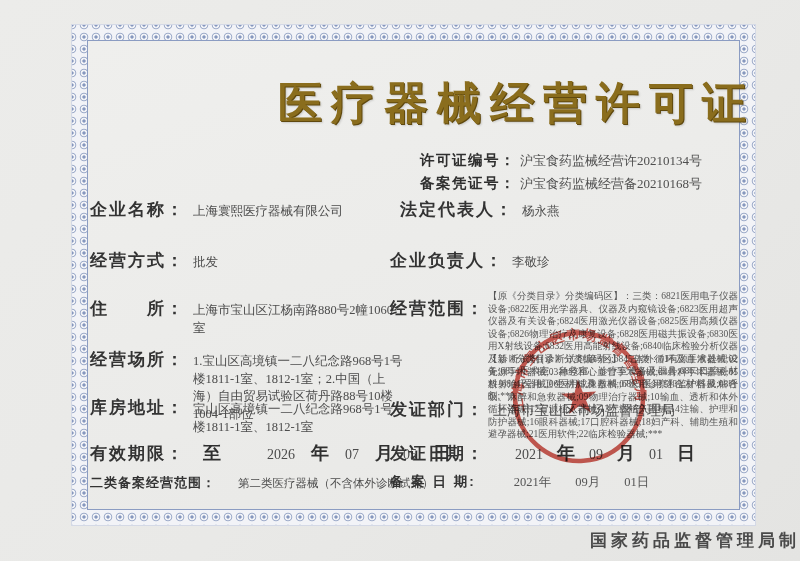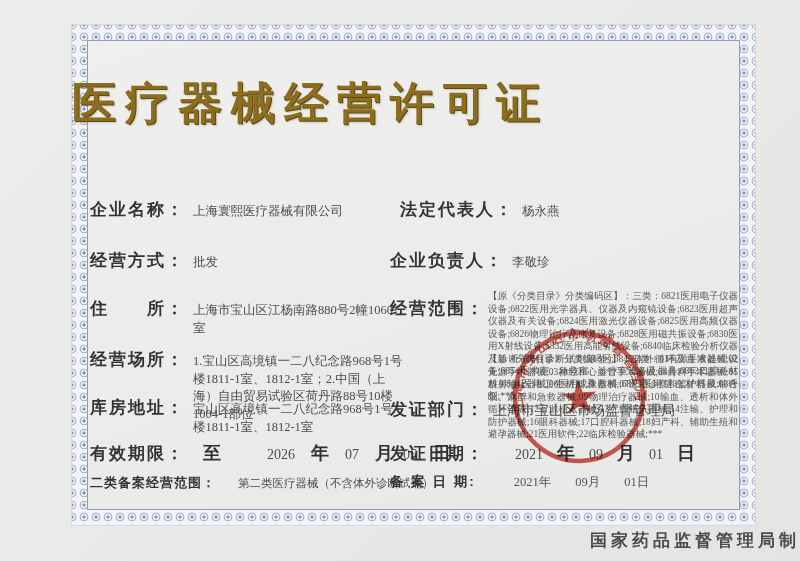--- a/index.html
+++ b/index.html
@@ -30,21 +30,21 @@
   }
   .frame-inner {
     position:absolute; left:15px; top:15px; right:15px; bottom:15px;
     background:linear-gradient(160deg,#efefed 0%,#ebebe9 60%,#e8e8e6 100%);
     border:1px solid #8b9cc2;
   }
   .content { position:absolute; inset:0; }
 
   .title {
     position:absolute; left:72px; top:74px; width:683px;
-    text-align:left;
+    text-align:right;
     font-size:44px; font-weight:bold; letter-spacing:9px;
     color:#8a6d1d;
     text-shadow:1px 1px 0 #60490e, 2px 2px 2px rgba(0,0,0,.15);
   }
 
   .licnos { position:absolute; left:420px; top:149px; line-height:22px; }
   .licnos .lrow { display:flex; align-items:baseline; }
   .lbl-sm { font-weight:bold; font-size:14.5px; letter-spacing:1.5px; color:#2f2f2f; white-space:nowrap; }
   .val-sm { font-family:"Liberation Serif","DejaVu Serif",serif; font-size:13px; color:#4e4e4e; margin-left:4px; white-space:nowrap; }
 
@@ -83,20 +83,30 @@
 
 <div class="paper">
   <div class="frame">
     <div class="frame-inner"></div>
   </div>
 
   <div class="content">
 
     <div class="title">医疗器械经营许可证</div>
 
+    <div class="licnos">
+      <div class="lrow">
+        <span class="lbl-sm">许可证编号：</span>
+        <span class="val-sm">沪宝食药监械经营许20210134号</span>
+      </div>
+      <div class="lrow">
+        <span class="lbl-sm">备案凭证号：</span>
+        <span class="val-sm">沪宝食药监械经营备20210168号</span>
+      </div>
+    </div>
 
     <div class="row" style="left:90px; top:198px;">
       <span class="lbl">企业名称：</span>
       <span class="val">上海寰熙医疗器械有限公司</span>
     </div>
 
     <div class="row" style="left:400px; top:198px;">
       <span class="lbl">法定代表人：</span>
       <span class="val">杨永燕</span>
     </div>

